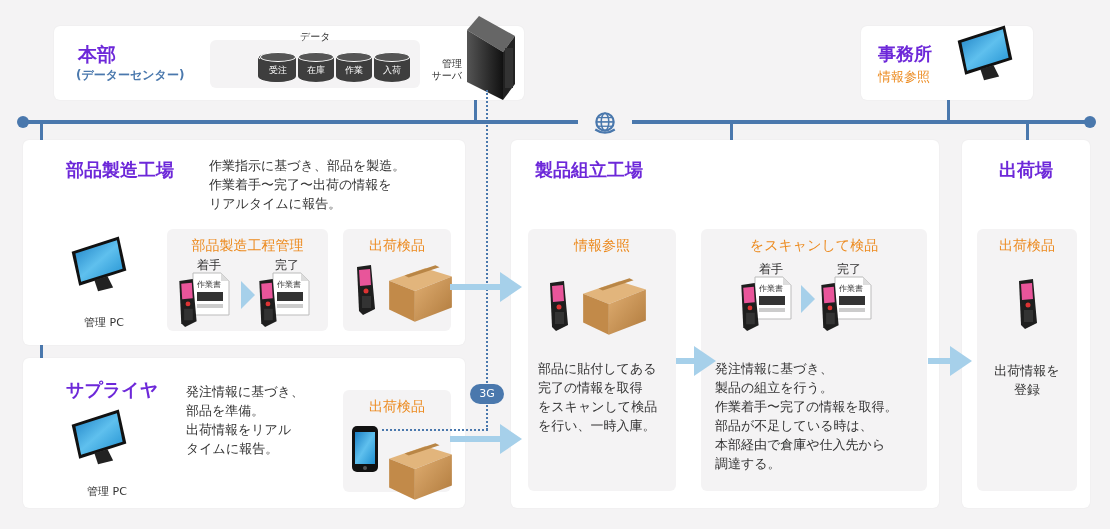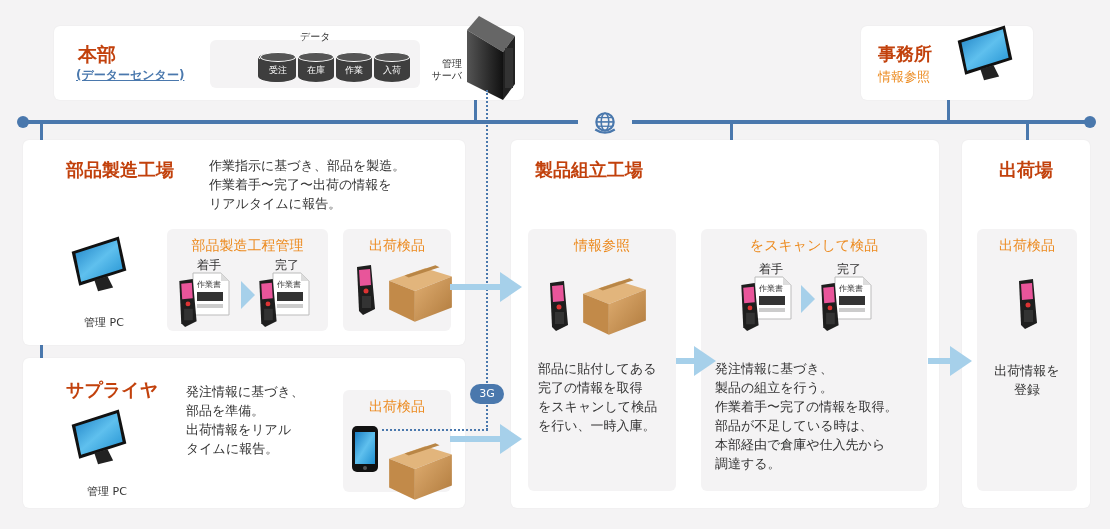--- a/index.html
+++ b/index.html
@@ -1,21 +1,21 @@
 <!DOCTYPE html>
 <html><head>
 <meta charset="utf-8">
 <style>
   html,body{margin:0;padding:0;}
   body{width:1110px;height:529px;background:#f4f3f4;position:relative;overflow:hidden;
        font-family:"DejaVu Sans","Liberation Sans",sans-serif;color:#333;}
   .abs{position:absolute;}
   .card{position:absolute;background:#fff;border-radius:6px;box-shadow:0 0 2px rgba(0,0,0,0.06);}
   .panel{position:absolute;background:#f4f3f4;border-radius:6px;}
-  .blue-title{color:#c2410c;font-weight:bold;}
+  .blue-title{color:#6d28d9;font-weight:bold;}
   .orange{color:#ec8a1e;}
   .line{position:absolute;background:#4a78ad;}
   .dot{position:absolute;width:12px;height:12px;border-radius:50%;background:#4a78ad;}
   .dotline-v{position:absolute;width:0;border-left:2px dotted #4a78ad;}
   .dotline-h{position:absolute;height:0;border-top:2px dotted #4a78ad;}
   .desc{font-size:13px;line-height:19px;color:#333;white-space:pre-line;}
   .small{font-size:11px;}
   .db{position:absolute;width:36px;height:30px;}
   .db .top{position:absolute;left:0;top:0;width:36px;height:10px;border-radius:50%;background:#555;border:1px solid #fff;box-sizing:border-box;}
   .db .body{position:absolute;left:0;top:5px;width:36px;height:25px;background:#3e3e3e;border-radius:0 0 18px 18px / 0 0 6px 6px;color:#fff;font-size:9px;text-align:center;line-height:26px;}
@@ -96,21 +96,21 @@
 <div class="line" style="left:474px;top:85px;width:3px;height:37px;"></div>
 <div class="line" style="left:947px;top:100px;width:3px;height:22px;"></div>
 <div class="line" style="left:730px;top:122px;width:3px;height:26px;"></div>
 <div class="line" style="left:1026px;top:122px;width:3px;height:24px;"></div>
 <div class="line" style="left:40px;top:122px;width:3px;height:326px;"></div>
 <div class="line" style="left:40px;top:259px;width:26px;height:3px;"></div>
 <div class="line" style="left:40px;top:446px;width:26px;height:3px;"></div>
 
 <div class="card" style="left:54px;top:26px;width:470px;height:74px;">
   <div class="abs blue-title" style="left:24px;top:16px;font-size:19px;">本部</div>
-  <div class="abs" style="left:22px;top:41px;font-size:12px;color:#4a78ad;font-weight:bold;text-decoration:underline;">(データーセンター)</div>
+  <div class="abs" style="left:22px;top:41px;font-size:12px;color:#4a78ad;font-weight:bold;">(データーセンター)</div>
   <div class="panel" style="left:156px;top:14px;width:210px;height:48px;"></div>
   <div class="abs small" style="left:246px;top:4px;font-size:10px;color:#333;">データ</div>
   <div class="db" style="left:184px;top:26px;margin-left:20px;">
       <div class="body">出荷</div>
       <div class="top"></div>
     </div>
   <div class="db" style="left:206px;top:26px;">
       <div class="body">受注</div>
       <div class="top"></div>
     </div>

